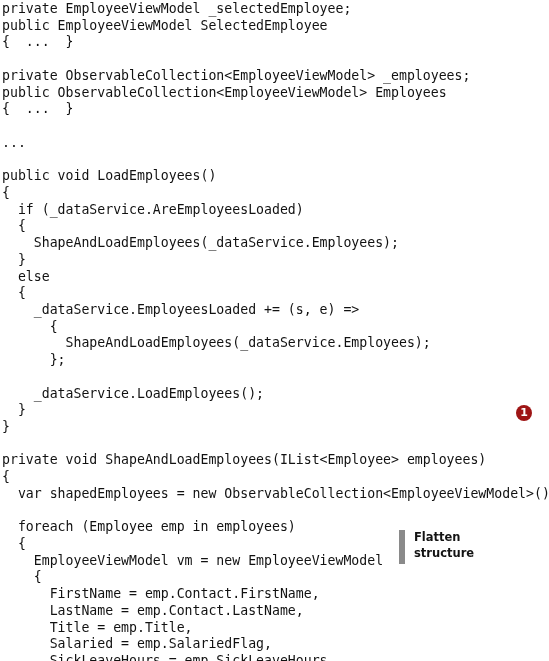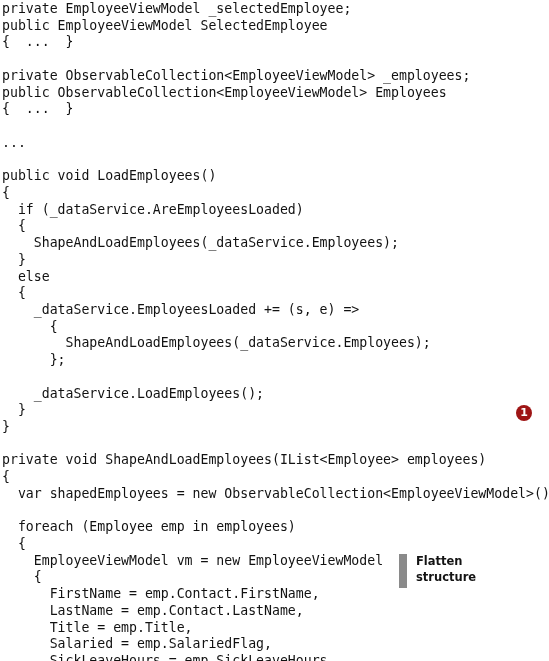--- a/index.html
+++ b/index.html
@@ -58,28 +58,27 @@
     font-weight: 700;
     line-height: 16px;
     text-align: center;
     box-sizing: border-box;
   }
 
   
   .margin-note {
     position: absolute;
     padding-left: 9px;
-    border-left: 8px solid #c4b5fd;
+    border-left: 6px solid #c4b5fd;
     font-family: "DejaVu Sans", sans-serif;
     font-size: 11.5px;
     font-weight: 700;
     line-height: 15.5px;
     color: #131313;
     white-space: pre-line;
-    margin-top: 24px;
   }
 </style>
 </head>
 <body>
 
 <div id="listing">
 
   <pre class="code-block"><span class="code-line">private EmployeeViewModel _selectedEmployee;</span><span class="code-line">public EmployeeViewModel SelectedEmployee</span><span class="code-line">{  ...  }</span><span class="code-line">&nbsp;</span><span class="code-line">private ObservableCollection&lt;EmployeeViewModel&gt; _employees;</span><span class="code-line">public ObservableCollection&lt;EmployeeViewModel&gt; Employees</span><span class="code-line">{  ...  }</span><span class="code-line">&nbsp;</span><span class="code-line">...</span><span class="code-line">&nbsp;</span><span class="code-line">public void LoadEmployees()</span><span class="code-line">{</span><span class="code-line">  if (_dataService.AreEmployeesLoaded)</span><span class="code-line">  {</span><span class="code-line">    ShapeAndLoadEmployees(_dataService.Employees);</span><span class="code-line">  }</span><span class="code-line">  else</span><span class="code-line">  {</span><span class="code-line">    _dataService.EmployeesLoaded += (s, e) =&gt;</span><span class="code-line">      {</span><span class="code-line">        ShapeAndLoadEmployees(_dataService.Employees);</span><span class="code-line">      };</span><span class="code-line">&nbsp;</span><span class="code-line">    _dataService.LoadEmployees();</span><span class="code-line">  }</span><span class="code-line">}</span><span class="code-line">&nbsp;</span><span class="code-line">private void ShapeAndLoadEmployees(IList&lt;Employee&gt; employees)</span><span class="code-line">{</span><span class="code-line">  var shapedEmployees = new ObservableCollection&lt;EmployeeViewModel&gt;();</span><span class="code-line">&nbsp;</span><span class="code-line">  foreach (Employee emp in employees)</span><span class="code-line">  {</span><span class="code-line">    EmployeeViewModel vm = new EmployeeViewModel</span><span class="code-line">    {</span><span class="code-line">      FirstName = emp.Contact.FirstName,</span><span class="code-line">      LastName = emp.Contact.LastName,</span><span class="code-line">      Title = emp.Title,</span><span class="code-line">      Salaried = emp.SalariedFlag,</span><span class="code-line">      SickLeaveHours = emp.SickLeaveHours,</span></pre>
 
   <div id="callout-layer">

